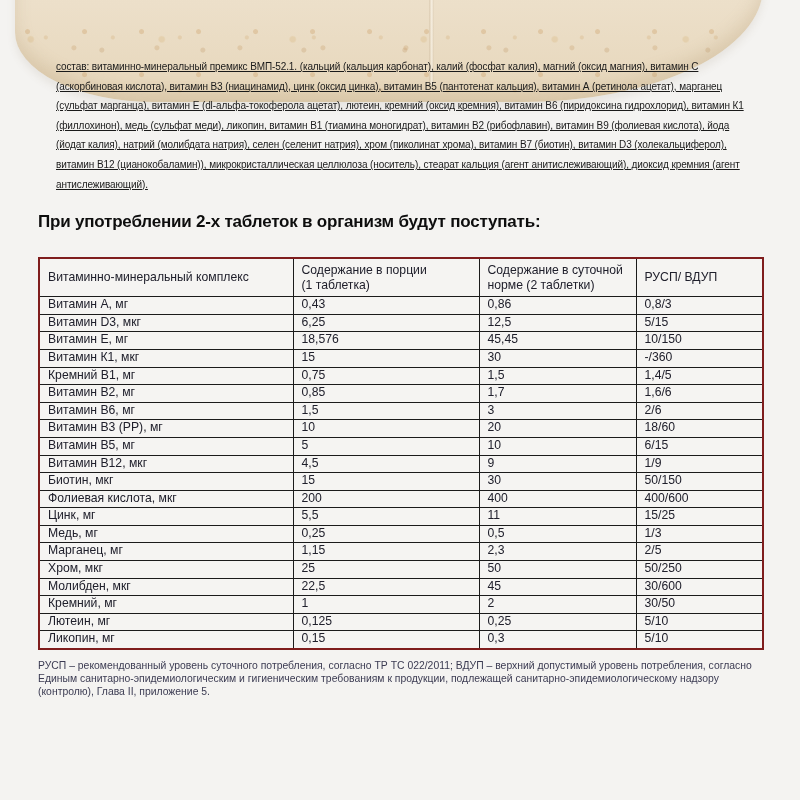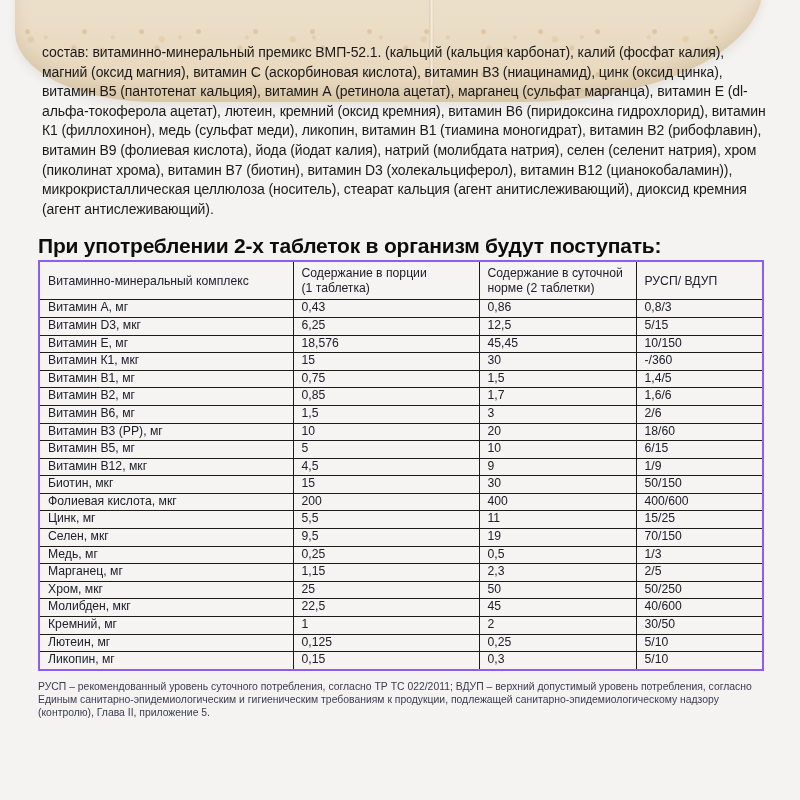--- a/index.html
+++ b/index.html
@@ -39,43 +39,44 @@
     left:414px;top:0;
     width:5px;height:92%;
     background:linear-gradient(90deg, rgba(160,130,90,.22), rgba(255,252,245,.55) 55%, rgba(160,130,90,.16));
   }
   .content{
     position:relative;
     z-index:1;
     padding:39px 30px 0 38px;
   }
   .composition{
-    font-size:14px;
+    font-size:10px;
     line-height:19.6px;
     letter-spacing:-0.1px;
     color:#1a1a1a;
-    margin:4px;
+    margin:18px;
+    text-decoration:underline;
   }
   .heading{
-    margin:15px 0 2px 0;
-    font-size:21px;
+    margin:15px 0 25px 0;
+    font-size:17px;
     font-weight:bold;
     color:#0d0d0d;
     letter-spacing:-0.2px;
   }
   table.nutrients{
     width:724px;
     border-collapse:collapse;
     background:#f5f4f2;
     table-layout:fixed;
   }
   table.nutrients, table.nutrients th, table.nutrients td{
     border:1px solid #1b1b1b;
   }
-  table.nutrients{border:2px solid #8b5cf6;}
+  table.nutrients{border:2px solid #7f1d1d;}
   th{
     font-weight:normal;
     text-align:left;
     vertical-align:middle;
     font-size:12.2px;
     line-height:14.5px;
     padding:4px 8px;
     white-space:pre-line;
     color:#20202c;
   }
@@ -147,21 +148,21 @@
             <td>45,45</td>
             <td>10/150</td>
           </tr>
           <tr>
             <td>Витамин К1, мкг</td>
             <td>15</td>
             <td>30</td>
             <td>-/360</td>
           </tr>
           <tr>
-            <td>Витамин В1, мг</td>
+            <td>Кремний В1, мг</td>
             <td>0,75</td>
             <td>1,5</td>
             <td>1,4/5</td>
           </tr>
           <tr>
             <td>Витамин В2, мг</td>
             <td>0,85</td>
             <td>1,7</td>
             <td>1,6/6</td>
           </tr>
@@ -201,26 +202,20 @@
             <td>400</td>
             <td>400/600</td>
           </tr>
           <tr>
             <td>Цинк, мг</td>
             <td>5,5</td>
             <td>11</td>
             <td>15/25</td>
           </tr>
           <tr>
-            <td>Селен, мкг</td>
-            <td>9,5</td>
-            <td>19</td>
-            <td>70/150</td>
-          </tr>
-          <tr>
             <td>Медь, мг</td>
             <td>0,25</td>
             <td>0,5</td>
             <td>1/3</td>
           </tr>
           <tr>
             <td>Марганец, мг</td>
             <td>1,15</td>
             <td>2,3</td>
             <td>2/5</td>
@@ -228,21 +223,21 @@
           <tr>
             <td>Хром, мкг</td>
             <td>25</td>
             <td>50</td>
             <td>50/250</td>
           </tr>
           <tr>
             <td>Молибден, мкг</td>
             <td>22,5</td>
             <td>45</td>
-            <td>40/600</td>
+            <td>30/600</td>
           </tr>
           <tr>
             <td>Кремний, мг</td>
             <td>1</td>
             <td>2</td>
             <td>30/50</td>
           </tr>
           <tr>
             <td>Лютеин, мг</td>
             <td>0,125</td>

